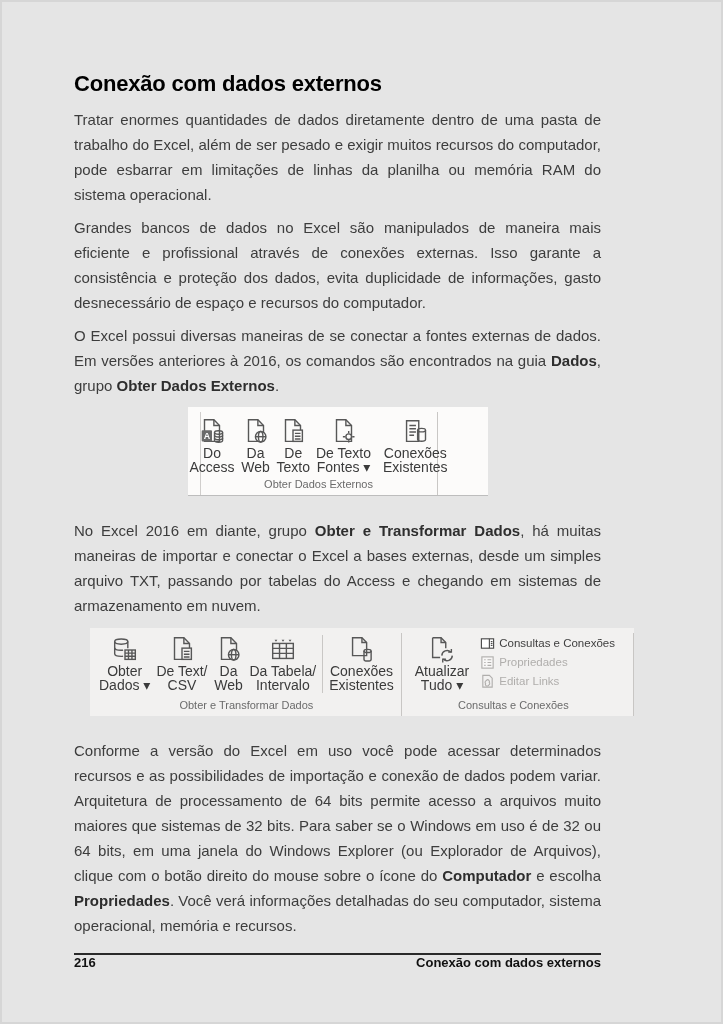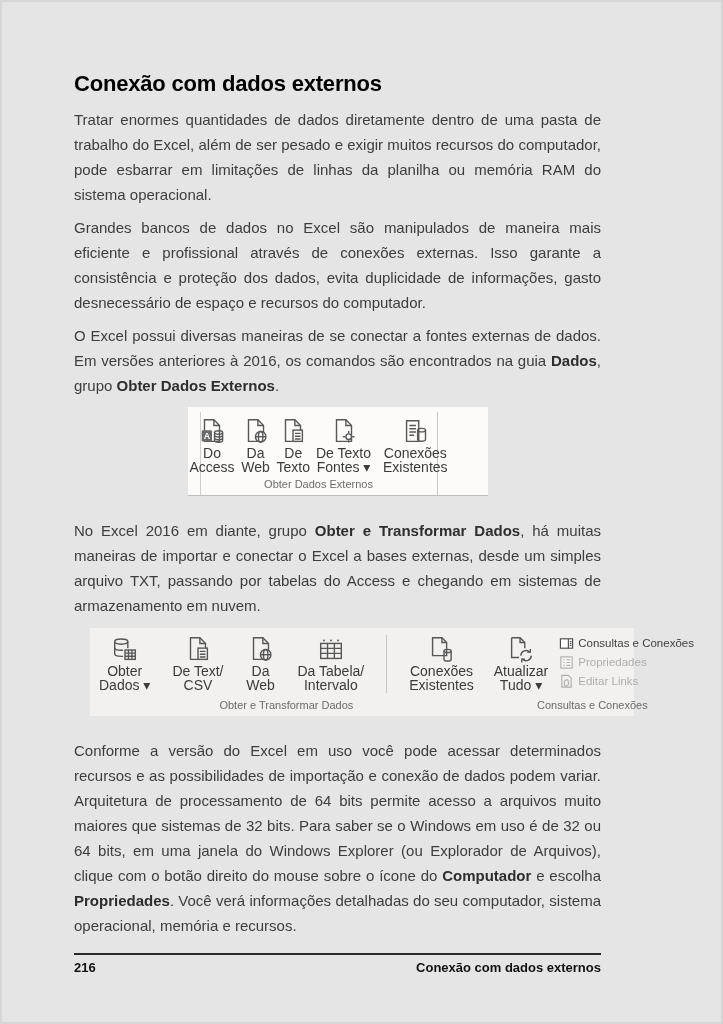--- a/index.html
+++ b/index.html
@@ -43,34 +43,34 @@
     white-space:nowrap;padding:2px 0 3px;
   }
 
   
   .ribbon2{
     width:544px;margin:10px 0 0 16px;background:#f2f1f0;
     display:flex;align-items:stretch;padding-top:5px;box-sizing:border-box;
     height:88px;
   }
   .r2-left{display:flex;flex-direction:column;padding-left:6px;}
-  .r2-buttons{display:flex;align-items:stretch;flex:1;gap:16px;}
+  .r2-buttons{display:flex;align-items:stretch;flex:1;}
   .r2-left .r2-label{margin-top:auto;}
   .tallsep{width:1px;background:#c8c6c4;margin:0 4px;}
   .endsep{width:1px;background:#c8c6c4;margin-left:auto;}
   .r2-right{display:flex;flex-direction:column;padding:0 6px;}
   .r2-right-top{display:flex;align-items:flex-start;flex:1;}
   .stack{display:flex;flex-direction:column;justify-content:flex-start;margin-left:8px;padding-top:1px;}
   .small-item{display:flex;align-items:center;gap:4px;font-size:11.5px;line-height:19px;color:#404040;white-space:nowrap;}
   .small-item.disabled{color:#b0aeac;}
 
   
   .footer{
     position:absolute;left:72px;right:120px;top:951px;
-    border-top:2px solid #2a2a2a;padding-top:5px;
+    border-top:2px solid #2a2a2a;
     display:flex;justify-content:space-between;align-items:flex-start;
     font-size:13px;font-weight:bold;color:#111;
   }
 
   svg.ic{display:block;}
 </style>
 </head>
 <body>
 
 <div class="page">

